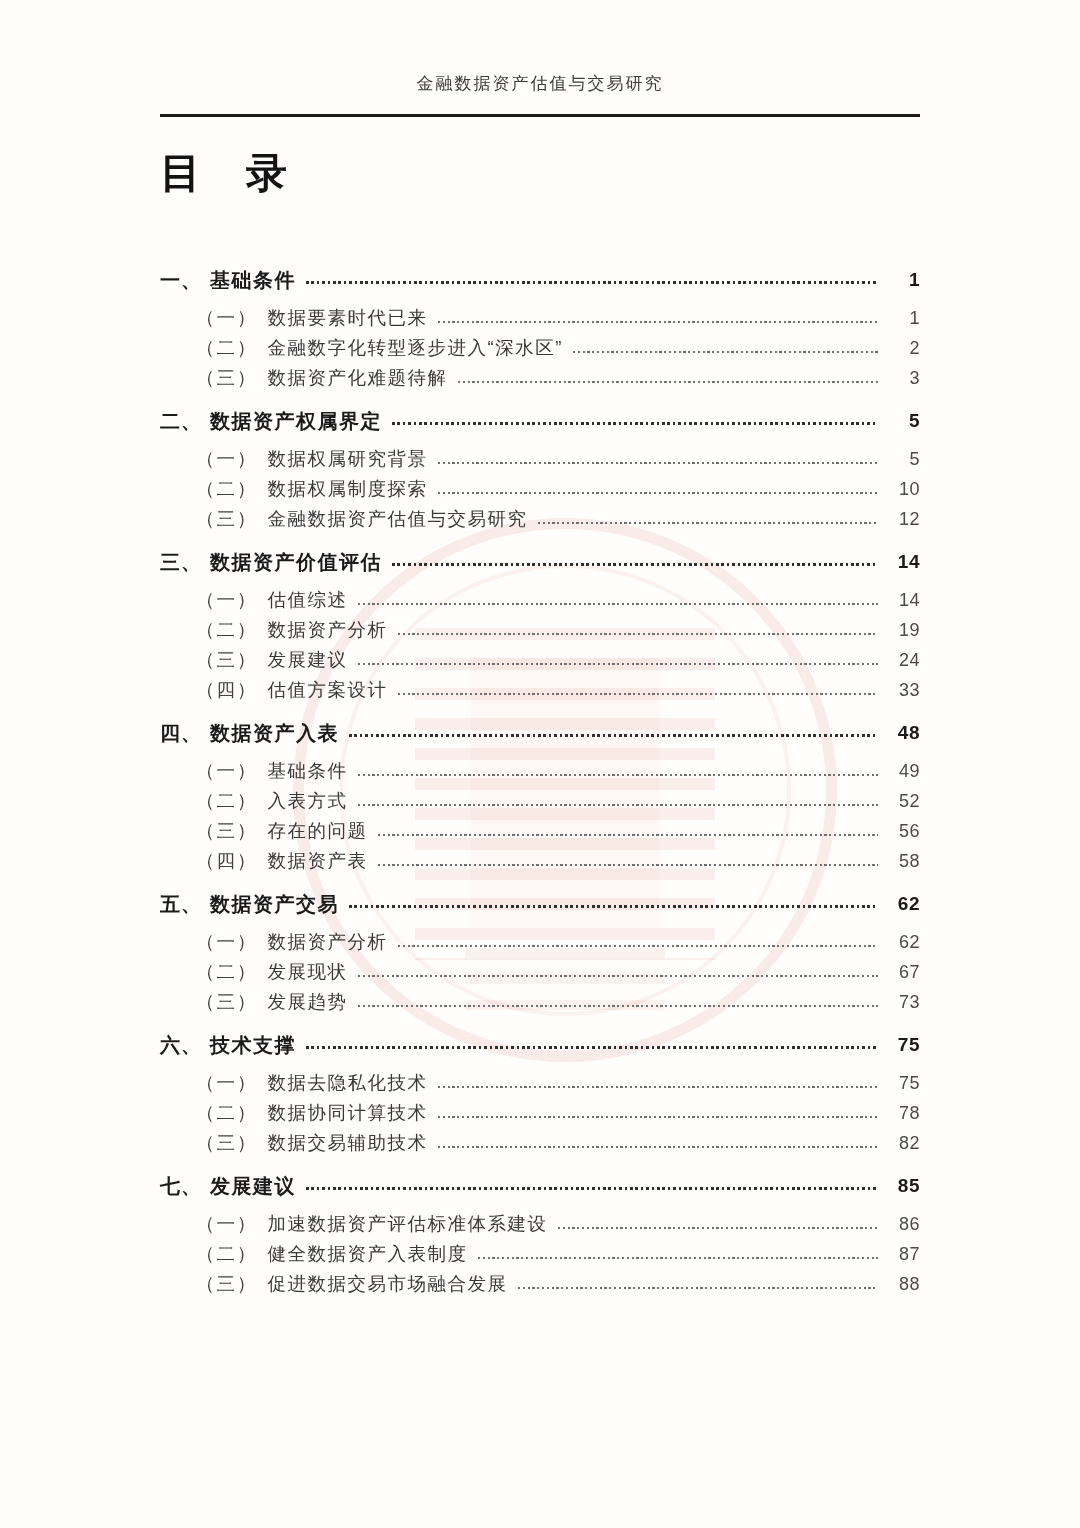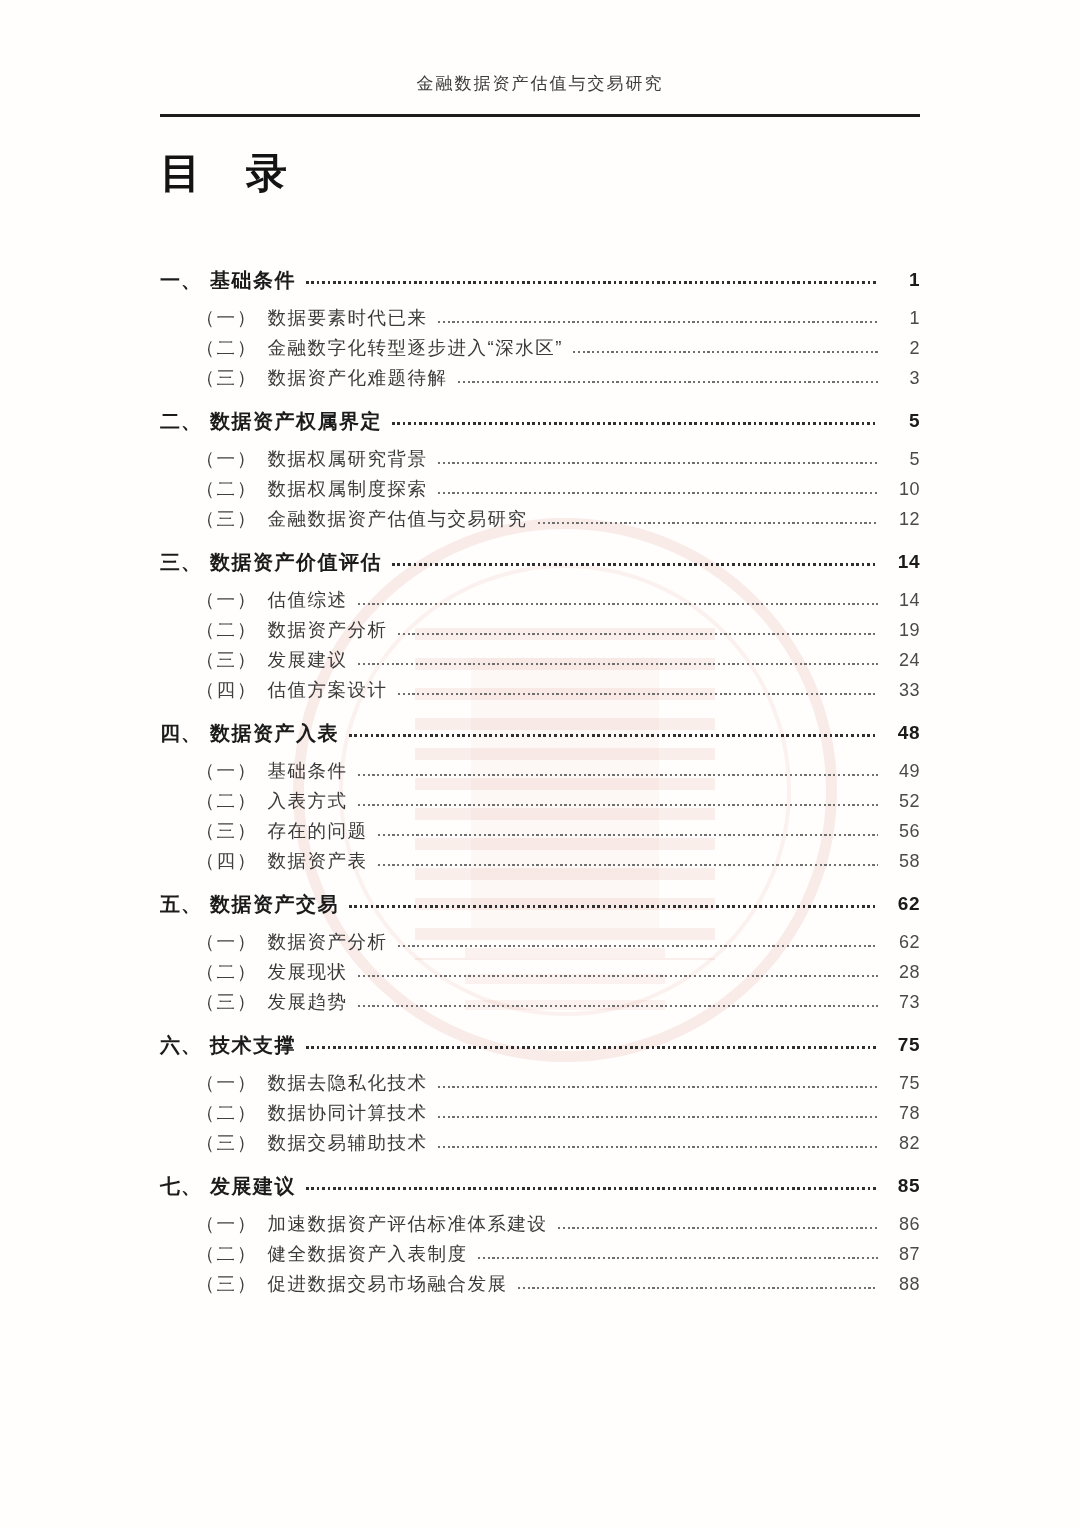--- a/index.html
+++ b/index.html
@@ -209,21 +209,21 @@
           <div class="s-row">
             <span class="no">（一）</span>
             <span class="txt">数据资产分析</span>
             <div class="leader"></div>
             <span class="pg">62</span>
           </div>
           <div class="s-row">
             <span class="no">（二）</span>
             <span class="txt">发展现状</span>
             <div class="leader"></div>
-            <span class="pg">28</span>
+            <span class="pg">67</span>
           </div>
           <div class="s-row">
             <span class="no">（三）</span>
             <span class="txt">发展趋势</span>
             <div class="leader"></div>
             <span class="pg">73</span>
           </div>
         </div>
         <div class="toc-section">
           <div class="h-row">

